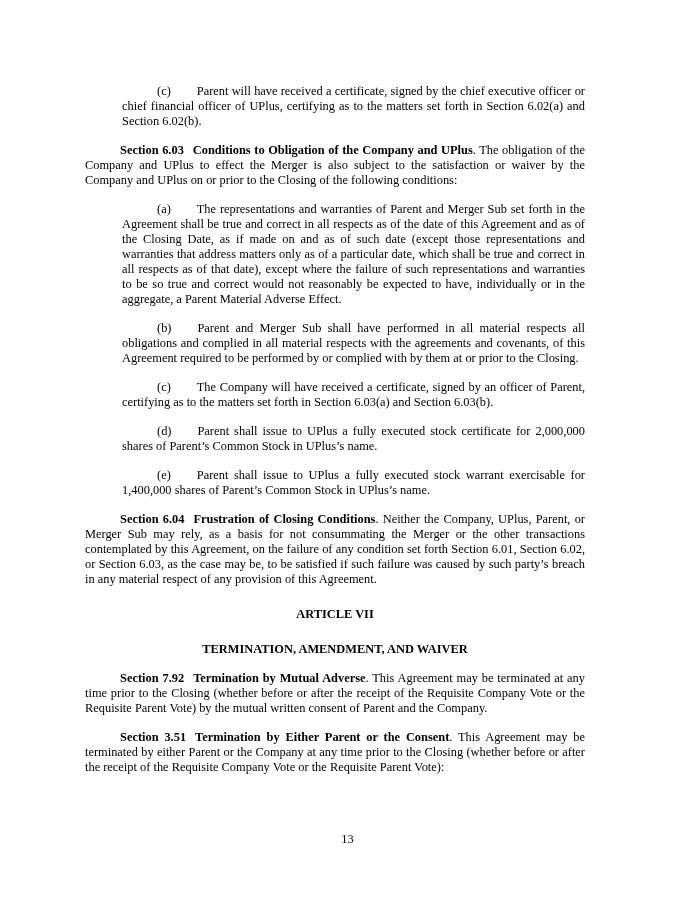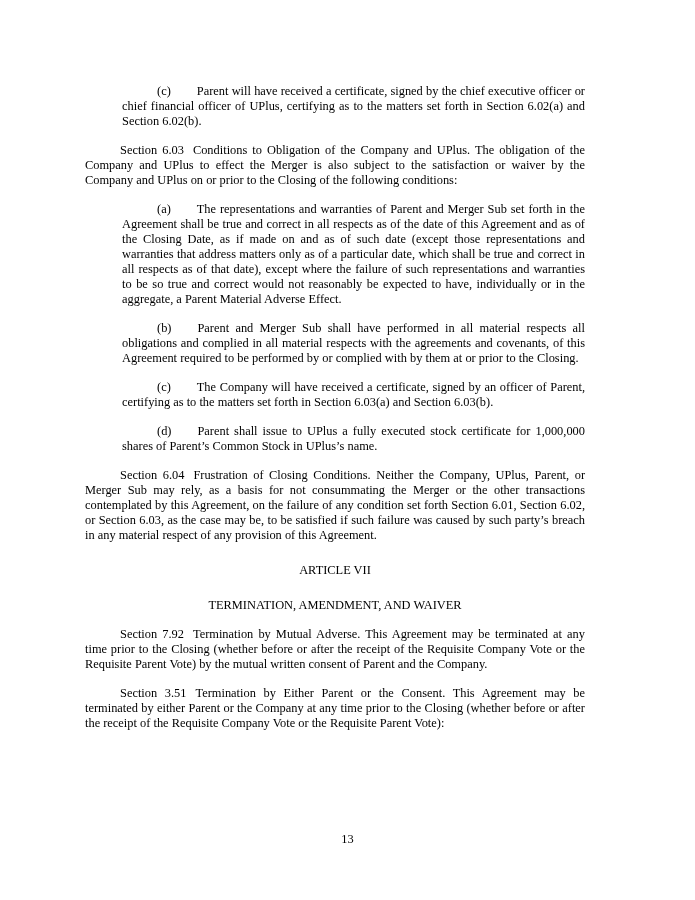--- a/index.html
+++ b/index.html
@@ -16,23 +16,23 @@
     height: 900px;
     padding: 84px 110px 0 85px;
     overflow: hidden;
     background: #ffffff;
   }
   p { text-align: justify; margin: 0 0 14px 0; }
   .sub  { margin-left: 37px; text-indent: 35px; }
   .sect { text-indent: 35px; }
   .tab  { display: inline-block; width: 26px; }
   .stab { display: inline-block; width: 9px; }
-  .bold { font-weight: normal; }
+  .bold { font-weight: bold; }
   .heading-block { text-align: center; margin: 0 0 14px 0; }
-  .heading-line { font-weight: normal; text-align: center; margin-top: 20px; }
+  .heading-line { font-weight: bold; text-align: center; margin-top: 20px; }
   .page-footer {
     position: absolute;
     bottom: 53px;
     left: 0;
     width: 100%;
     text-align: center;
   }
 </style>
 </head>
 <body>
@@ -42,22 +42,23 @@
   <p class="sub"><span>(c)</span><span class="tab"></span><span>Parent will have received a certificate, signed by the chief executive officer or chief financial officer of UPlus, certifying as to the matters set forth in Section 6.02(a) and Section 6.02(b).</span></p>
 
   <p class="sect"><span class="bold">Section 6.03</span><span class="stab"></span><span class="bold">Conditions to Obligation of the Company and UPlus</span><span>. The obligation of the Company and UPlus to effect the Merger is also subject to the satisfaction or waiver by the Company and UPlus on or prior to the Closing of the following conditions:</span></p>
 
   <p class="sub"><span>(a)</span><span class="tab"></span><span>The representations and warranties of Parent and Merger Sub  set forth in the Agreement shall be true and correct in all respects as of the date of this Agreement and as of the Closing Date, as if made on and as of such date (except those representations and warranties that address matters only as of a particular date, which shall be true and correct in all respects as of that date), except where the failure of such representations and warranties to be so true and correct would not reasonably be expected to have, individually or in the aggregate, a Parent Material Adverse Effect.</span></p>
 
   <p class="sub"><span>(b)</span><span class="tab"></span><span>Parent and Merger Sub shall have performed in all material respects all obligations and complied in all material respects with the agreements and covenants, of this Agreement required to be performed by or complied with by them at or prior to the Closing.</span></p>
 
   <p class="sub"><span>(c)</span><span class="tab"></span><span>The Company will have received a certificate, signed by an officer of Parent, certifying as to the matters set forth in Section 6.03(a) and Section 6.03(b).</span></p>
 
-  <p class="sub"><span>(d)</span><span class="tab"></span><span>Parent shall issue to UPlus a fully executed stock certificate for 1,000,000 shares of Parent’s Common Stock in UPlus’s name.</span></p>
+  <p class="sub"><span>(d)</span><span class="tab"></span><span>Parent shall issue to UPlus a fully executed stock certificate for 2,000,000 shares of Parent’s Common Stock in UPlus’s name.</span></p>
 
+  <p class="sub"><span>(e)</span><span class="tab"></span><span>Parent shall issue to UPlus a fully executed stock warrant exercisable for 1,400,000 shares of Parent’s Common Stock in UPlus’s name.</span></p>
 
   <p class="sect"><span class="bold">Section 6.04</span><span class="stab"></span><span class="bold">Frustration of Closing Conditions</span><span>. Neither the Company, UPlus, Parent, or Merger Sub may rely, as a basis for not consummating the Merger or the other transactions contemplated by this Agreement, on the failure of any condition set forth Section 6.01,  Section 6.02, or Section 6.03, as the case may be, to be satisfied if such failure was caused by such party’s breach in any material respect of any provision of this Agreement.</span></p>
 
   <div class="heading-block">
     <div class="heading-line">ARTICLE VII</div>
     <div class="heading-line">TERMINATION, AMENDMENT, AND WAIVER</div>
   </div>
 
   <p class="sect"><span class="bold">Section 7.92</span><span class="stab"></span><span class="bold">Termination by Mutual Adverse</span><span>. This Agreement may be terminated at any time prior to the Closing (whether before or after the receipt of the Requisite Company Vote or the Requisite Parent Vote) by the mutual written consent of Parent and the Company.</span></p>
 

